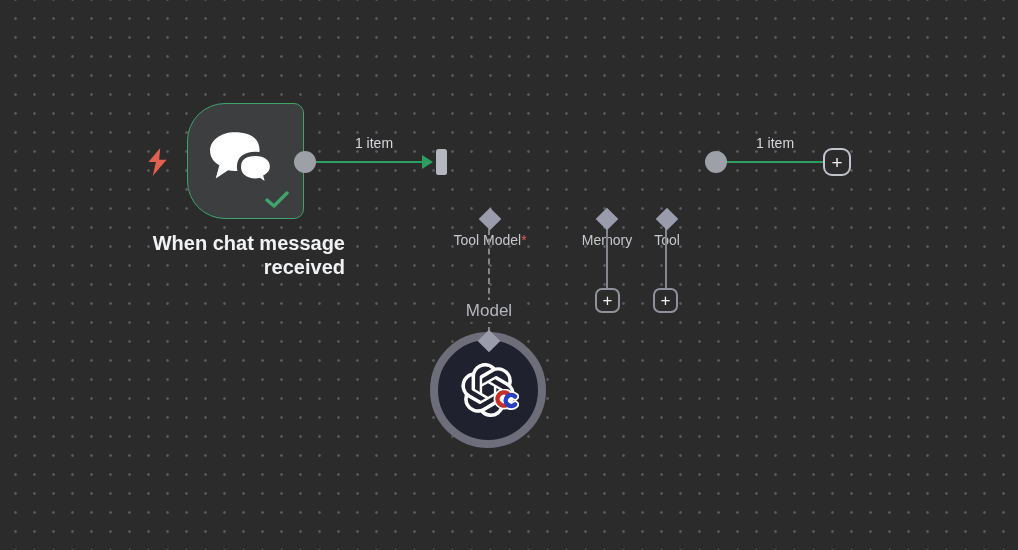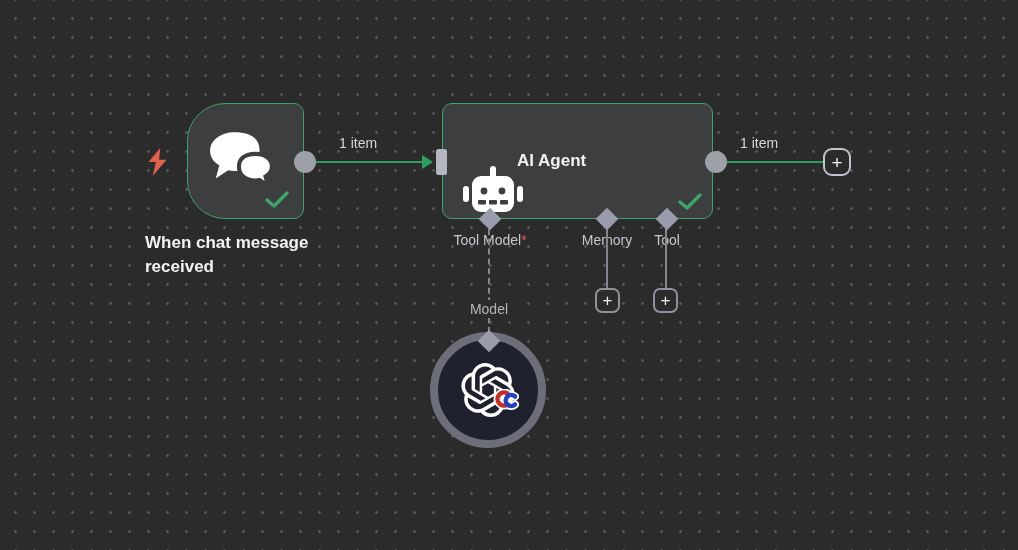--- a/index.html
+++ b/index.html
@@ -7,35 +7,35 @@
     position:relative;width:1018px;height:550px;overflow:hidden;
     background-color:#2b2b2c;
     background-image:radial-gradient(circle,#56575b 1.1px,transparent 1.6px);
     background-size:19px 19px;background-position:6px 9px;
     font-family:"Liberation Sans","DejaVu Sans",sans-serif;
     -webkit-font-smoothing:antialiased;
   }
   .node{position:absolute;background:#3d3e40;border:1.7px solid #3fa36a;box-sizing:border-box;}
   #trigger-node{left:187px;top:103px;width:117px;height:116px;border-radius:38px 10px 10px 38px;}
   #agent-node{left:442px;top:103px;width:271px;height:116px;border-radius:10px;display:flex;align-items:center;}
-  .node-title-label{position:absolute;text-align:left;color:#f1f2f4;font-size:17px;font-weight:700;line-height:24px;}
+  .node-title-label{position:absolute;text-align:right;color:#f1f2f4;font-size:20px;font-weight:700;line-height:24px;}
   #trigger-label{left:145px;top:231px;width:200px;}
   #model-label{left:359px;top:450px;width:260px;}
   .agent-title{color:#f1f2f4;font-size:17px;font-weight:700;margin-left:14px;}
   .conn-line{position:absolute;height:2px;background:#2d9e60;}
-  .conn-label{position:absolute;width:70px;color:#d5d7da;font-size:14px;}
+  .conn-label{position:absolute;width:70px;text-align:center;color:#d5d7da;font-size:14px;}
   .arrowhead{position:absolute;width:0;height:0;border-top:7px solid transparent;border-bottom:7px solid transparent;border-left:11px solid #2d9e60;}
   .endpoint-circle{position:absolute;width:22px;height:22px;border-radius:50%;background:#9da0a6;z-index:3;}
   .endpoint-rect{position:absolute;width:11px;height:26px;border-radius:2.5px;background:#b4b7c0;z-index:3;}
   .diamond{position:absolute;width:16px;height:16px;background:#9a9cab;transform:rotate(45deg);z-index:3;}
   .port-label{position:absolute;text-align:center;color:#c6c8cd;font-size:14px;}
   .required-marker{color:#e0614e;}
   .sub-line{position:absolute;width:2px;background:#84868e;}
   .dashed-line{position:absolute;width:0;border-left:2px dashed #84868e;}
-  .inline-label{position:absolute;text-align:center;color:#b4b6bc;font-size:14px;background:#2b2b2c;padding:1px 0;z-index:2;}
+  .inline-label{position:absolute;text-align:center;color:#b4b6bc;font-size:17px;background:#2b2b2c;padding:1px 0;z-index:2;}
   .plus-btn{position:absolute;box-sizing:border-box;background:#2b2b2c;color:#eceef0;
     display:flex;align-items:center;justify-content:center;font-size:17px;font-weight:400;line-height:1;cursor:pointer;}
   .plus-small{width:25px;height:25px;border:2px solid #90929b;border-radius:7px;}
   #output-plus-btn{left:823px;top:148px;width:28px;height:28px;border:2.5px solid #c2c4cc;border-radius:9px;font-size:19px;}
   .check-icon{position:absolute;}
   .icon-box{position:absolute;}
 </style>
 </head>
 <body>
 
@@ -65,41 +65,20 @@
   <div class="node-title-label" id="trigger-label">When chat message received</div>
 
   <div class="endpoint-circle" style="left:294px;top:151px;"></div>
 
   <div class="conn-line" style="left:314px;top:161px;width:109px;"></div>
   <div class="arrowhead" style="left:422px;top:155px;"></div>
   <div class="conn-label" style="left:339px;top:135px;">1 item</div>
 
   <div class="endpoint-rect" style="left:436px;top:149px;"></div>
 
-  <div class="node" id="agent-node">
-    <div class="icon-box" style="left:20px;top:33px;position:relative;">
-      <svg width="60" height="52" viewBox="0 0 60 52">
-        <rect x="0" y="20" width="6" height="16" rx="3" fill="#ffffff"></rect>
-        <rect x="54" y="20" width="6" height="16" rx="3" fill="#ffffff"></rect>
-        <rect x="27" y="0" width="6" height="13" rx="3" fill="#ffffff"></rect>
-        <rect x="9" y="10" width="42" height="36" rx="9" fill="#ffffff"></rect>
-        <circle cx="21" cy="25" r="3.4" fill="#3d3e40"></circle>
-        <circle cx="39" cy="25" r="3.4" fill="#3d3e40"></circle>
-        <rect x="15" y="34" width="8" height="4.5" rx="1" fill="#3d3e40"></rect>
-        <rect x="26" y="34" width="8" height="4.5" rx="1" fill="#3d3e40"></rect>
-        <rect x="37" y="34" width="8" height="4.5" rx="1" fill="#3d3e40"></rect>
-      </svg>
-    </div>
-    <div class="agent-title">AI Agent</div>
-    <div class="check-icon" style="right:10px;bottom:4px;">
-      <svg width="24" height="17" viewBox="0 0 24 17">
-          <polyline points="2,9 9,15 22,2" fill="none" stroke="#3fa56b" stroke-width="3.4" stroke-linecap="round" stroke-linejoin="round"></polyline>
-        </svg>
-    </div>
-  </div>
 
   <div class="endpoint-circle" style="left:705px;top:151px;"></div>
 
   <div class="diamond" style="left:482px;top:211px;"></div>
   <div class="diamond" style="left:599px;top:211px;"></div>
   <div class="diamond" style="left:659px;top:211px;"></div>
 
   <div class="port-label" style="left:430px;top:232px;width:120px;"><span>Tool Model</span><span class="required-marker">*</span></div>
   <div class="port-label" style="left:567px;top:232px;width:80px;">Memory</div>
   <div class="port-label" style="left:637px;top:232px;width:60px;">Tool</div>

